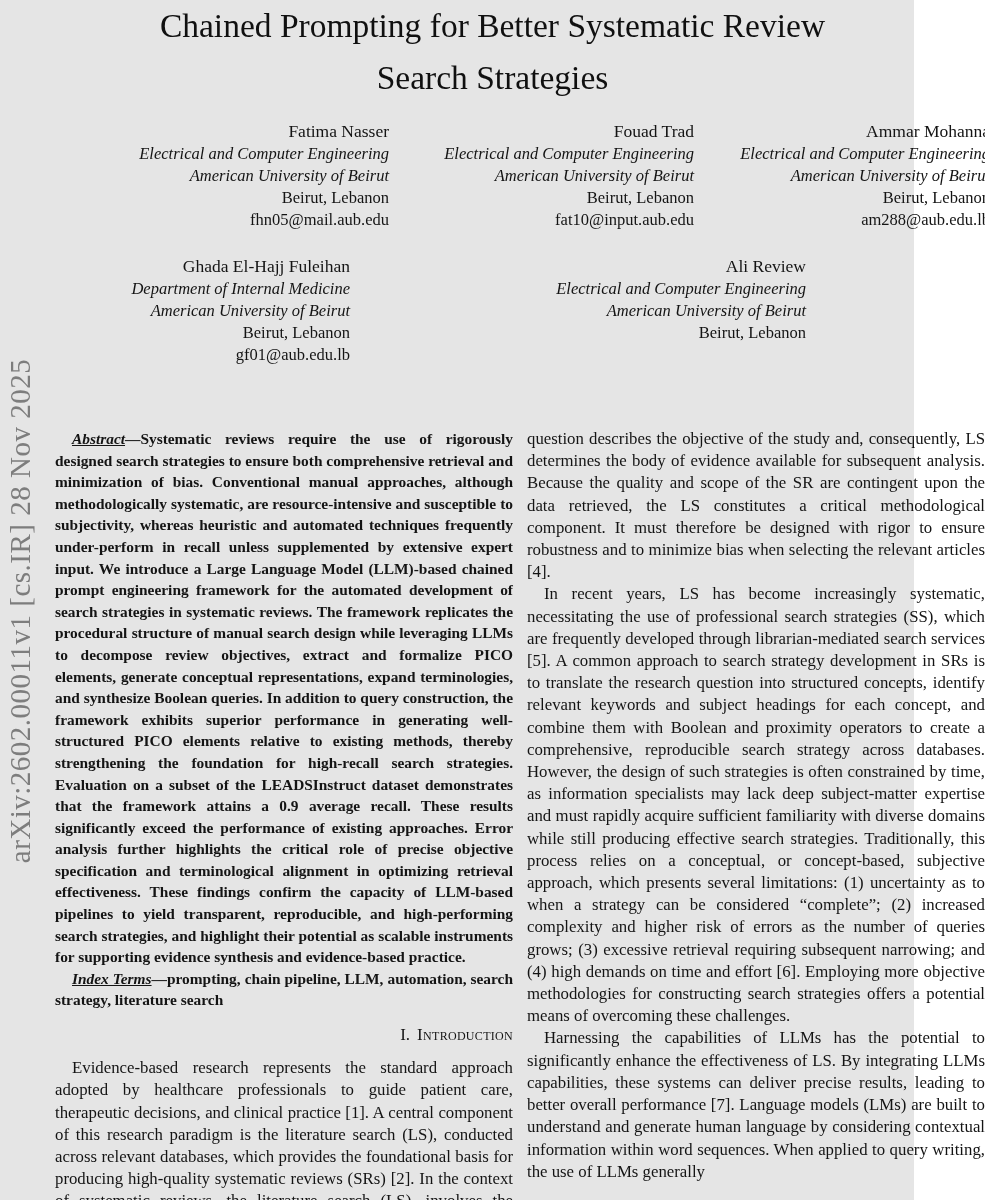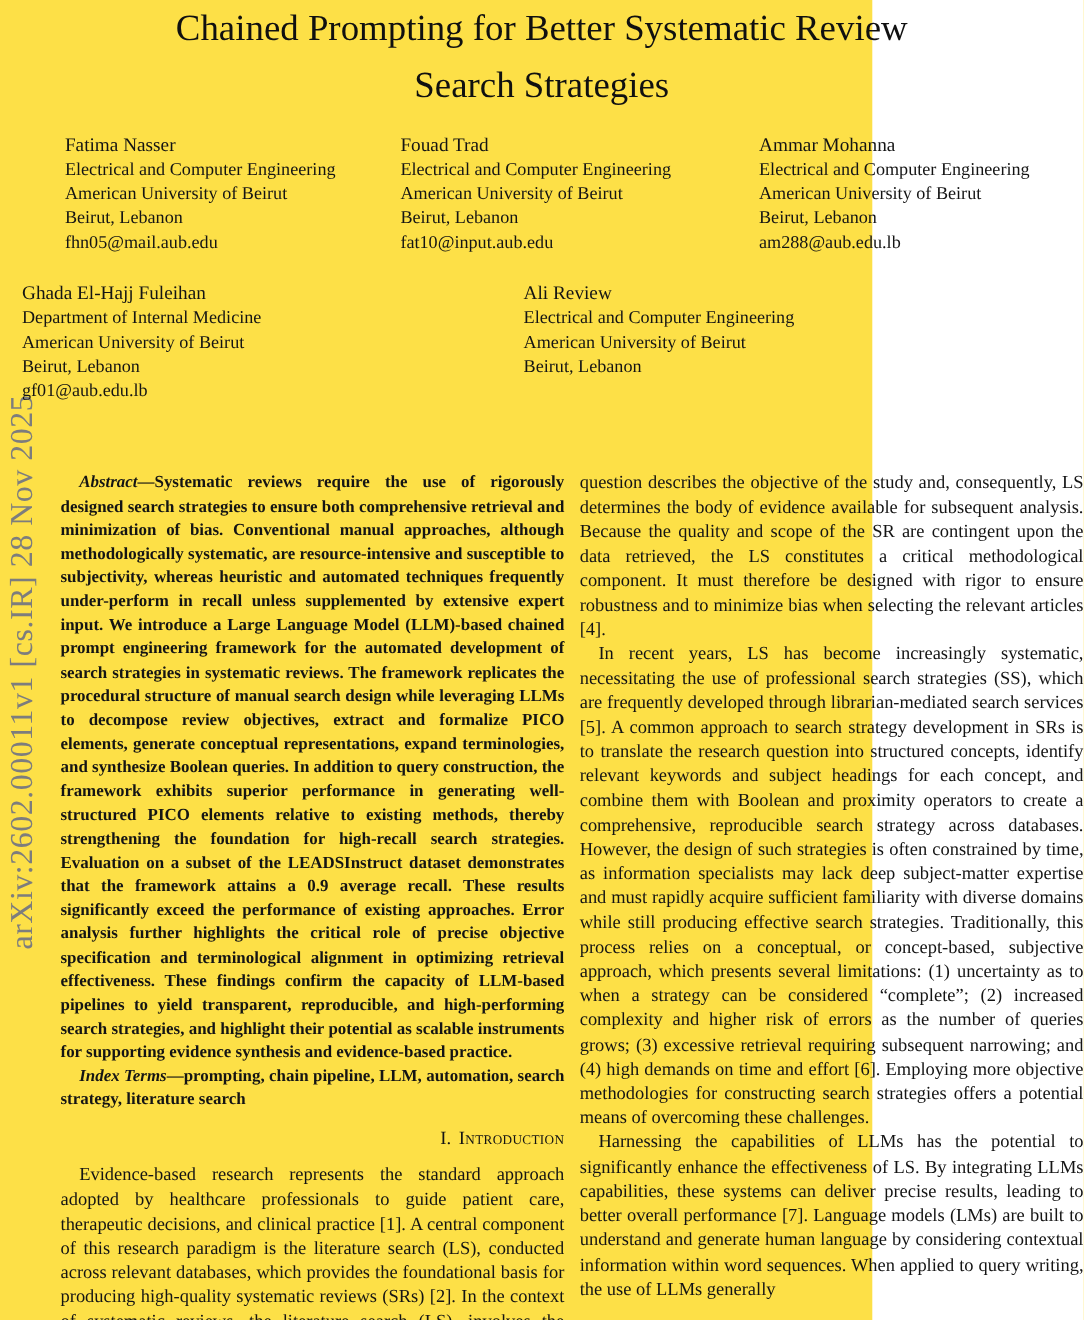--- a/index.html
+++ b/index.html
@@ -9,23 +9,23 @@
   }
   body {
     width: 985px;
     height: 1200px;
     overflow: hidden;
     font-family: "Liberation Serif", "DejaVu Serif", serif;
     color: #141414;
   }
   .page {
     position: relative;
-    width: 793px;
+    width: 914px;
     height: 1200px;
-    background: #fde047;
+    background: #e5e5e5;
   }
 
   
   .title {
     position: absolute;
     top: 0px;
     left: 0;
     width: 985px;
     text-align: center;
     font-size: 33.5px;
@@ -46,29 +46,30 @@
     font-size: 29px;
     color: #7d7d7d;
     text-align: center;
     white-space: nowrap;
     letter-spacing: 0.5px;
   }
 
   
   .author-block {
     position: absolute;
-    text-align: left;
+    text-align: right;
     font-size: 16.5px;
     line-height: 22px;
   }
   .author-block .name {
     font-size: 17.5px;
     line-height: 24px;
   }
   .author-block .aff {
+    font-style: italic;
   }
 
   
   .col {
     position: absolute;
     top: 428px;
     width: 458px;
     text-align: justify;
     font-size: 16.8px;
     line-height: 22.2px;
@@ -80,20 +81,21 @@
   .indent { text-indent: 17px; }
 
   .abstract-par {
     font-weight: bold;
     font-size: 15.4px;
     line-height: 21.6px;
   }
   .lead-italic {
     font-style: italic;
     font-weight: bold;
+    text-decoration: underline;
   }
 
   .section-heading {
     margin: 13px 0 11px 0;
     text-align: right;
     font-size: 17px;
     font-weight: 400;
     text-indent: 0;
   }
   .section-heading .sc {

